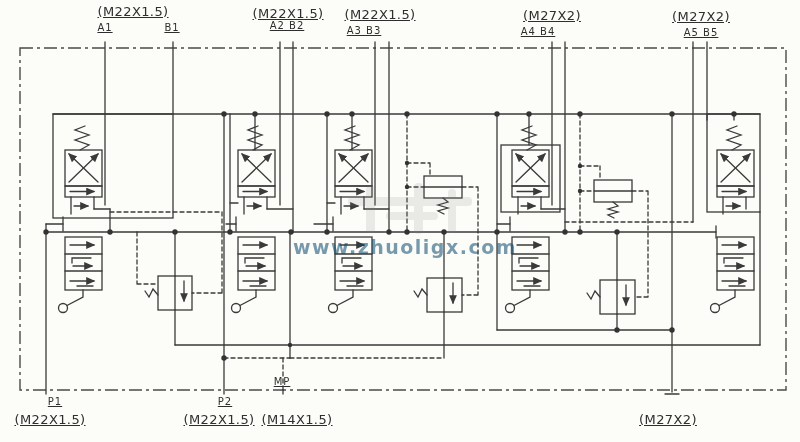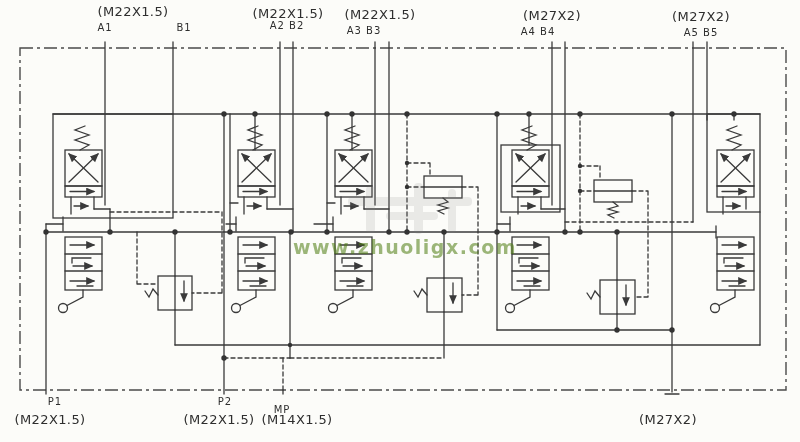--- a/index.html
+++ b/index.html
@@ -5,27 +5,27 @@
   html,body{margin:0;padding:0}
   body{
     position:relative;width:800px;height:442px;overflow:hidden;
     background:#fcfcf9;
     font-family:"DejaVu Sans",sans-serif;
   }
   #schematic{position:absolute;left:0;top:0}
   .lbl{
     position:absolute;transform:translateX(-50%);
     font:13px/1.15 "DejaVu Sans",sans-serif;
-    color:#2e2e2e;white-space:nowrap;letter-spacing:.4px;
+    color:#2e2e2e;white-space:nowrap;letter-spacing:.4px;text-decoration:underline;
   }
   .lbl.big{font-size:10px;letter-spacing:1px}
   .wm-url{
     position:absolute;left:405px;top:236px;transform:translateX(-50%);
     font:bold 19px "DejaVu Sans",sans-serif;
-    color:#4d7c0f;opacity:.55;letter-spacing:1.5px;white-space:nowrap;
+    color:#0c4a6e;opacity:.55;letter-spacing:1.5px;white-space:nowrap;
   }
 </style>
 </head>
 <body>
 
 <svg id="schematic" width="800" height="442" viewBox="0 0 800 442">
   <defs>
     <marker id="ar" markerWidth="9" markerHeight="8" refX="6" refY="3" orient="auto">
       <path d="M0,0 L7,3 L0,6 Z" fill="#3a3a3a"></path>
     </marker>
@@ -316,40 +316,40 @@
     <rect x="414" y="183" width="9" height="51" rx="4"></rect>
     <rect x="448" y="189" width="8" height="44" rx="4"></rect>
     <rect x="386" y="212" width="52" height="8" rx="4"></rect>
   </g>
 </svg>
 
 <div>
 
   <div class="lbl" style="left:133px;top:5px">(M22X1.5)</div>
   <div class="lbl big" style="left:105px;top:22px">A1</div>
-  <div class="lbl big" style="left:184px;top:22px">B1</div>
+  <div class="lbl big" style="left:172px;top:22px">B1</div>
 
   <div class="lbl" style="left:288px;top:7px">(M22X1.5)</div>
   <div class="lbl big" style="left:287px;top:20px">A2 B2</div>
 
   <div class="lbl" style="left:380px;top:8px">(M22X1.5)</div>
   <div class="lbl big" style="left:364px;top:25px">A3 B3</div>
 
   <div class="lbl" style="left:552px;top:9px">(M27X2)</div>
   <div class="lbl big" style="left:538px;top:26px">A4 B4</div>
 
   <div class="lbl" style="left:701px;top:10px">(M27X2)</div>
   <div class="lbl big" style="left:701px;top:27px">A5 B5</div>
 
   <div class="lbl big" style="left:55px;top:396px">P1</div>
   <div class="lbl" style="left:50px;top:413px">(M22X1.5)</div>
 
   <div class="lbl big" style="left:225px;top:396px">P2</div>
   <div class="lbl" style="left:219px;top:413px">(M22X1.5)</div>
 
-  <div class="lbl big" style="left:282px;top:404px">MP</div>
+  <div class="lbl big" style="left:282px;top:376px">MP</div>
   <div class="lbl" style="left:297px;top:413px">(M14X1.5)</div>
 
   <div class="lbl big" style="left:668px;top:396px"></div>
   <div class="lbl" style="left:668px;top:413px">(M27X2)</div>
 
   <div class="wm-url">www.zhuoligx.com</div>
 </div>
 
 </body></html>

